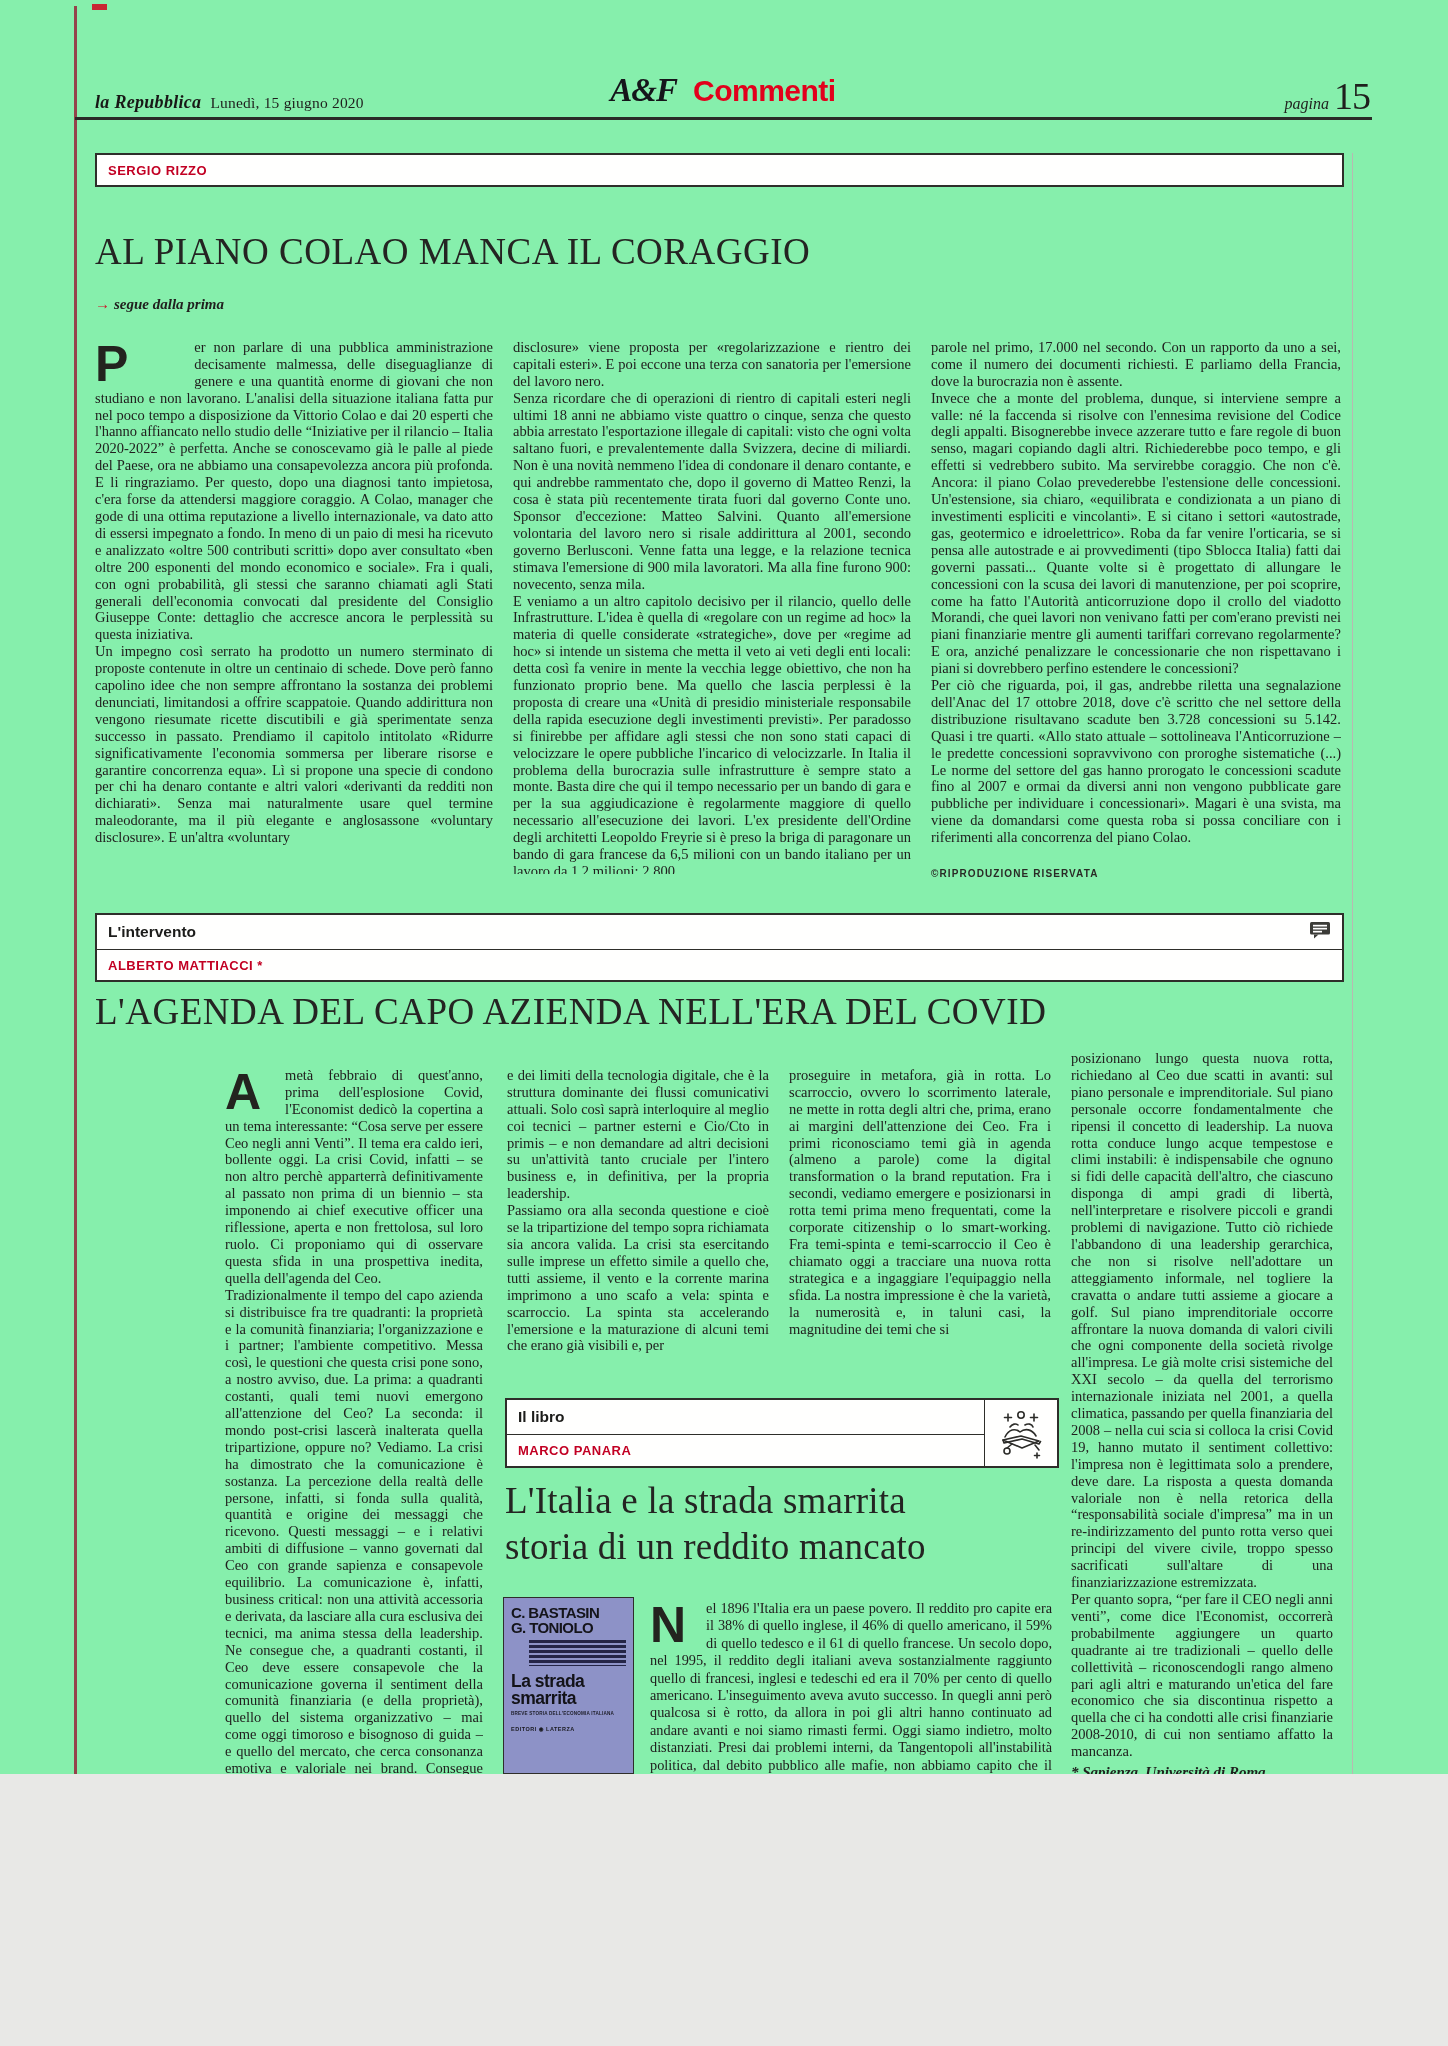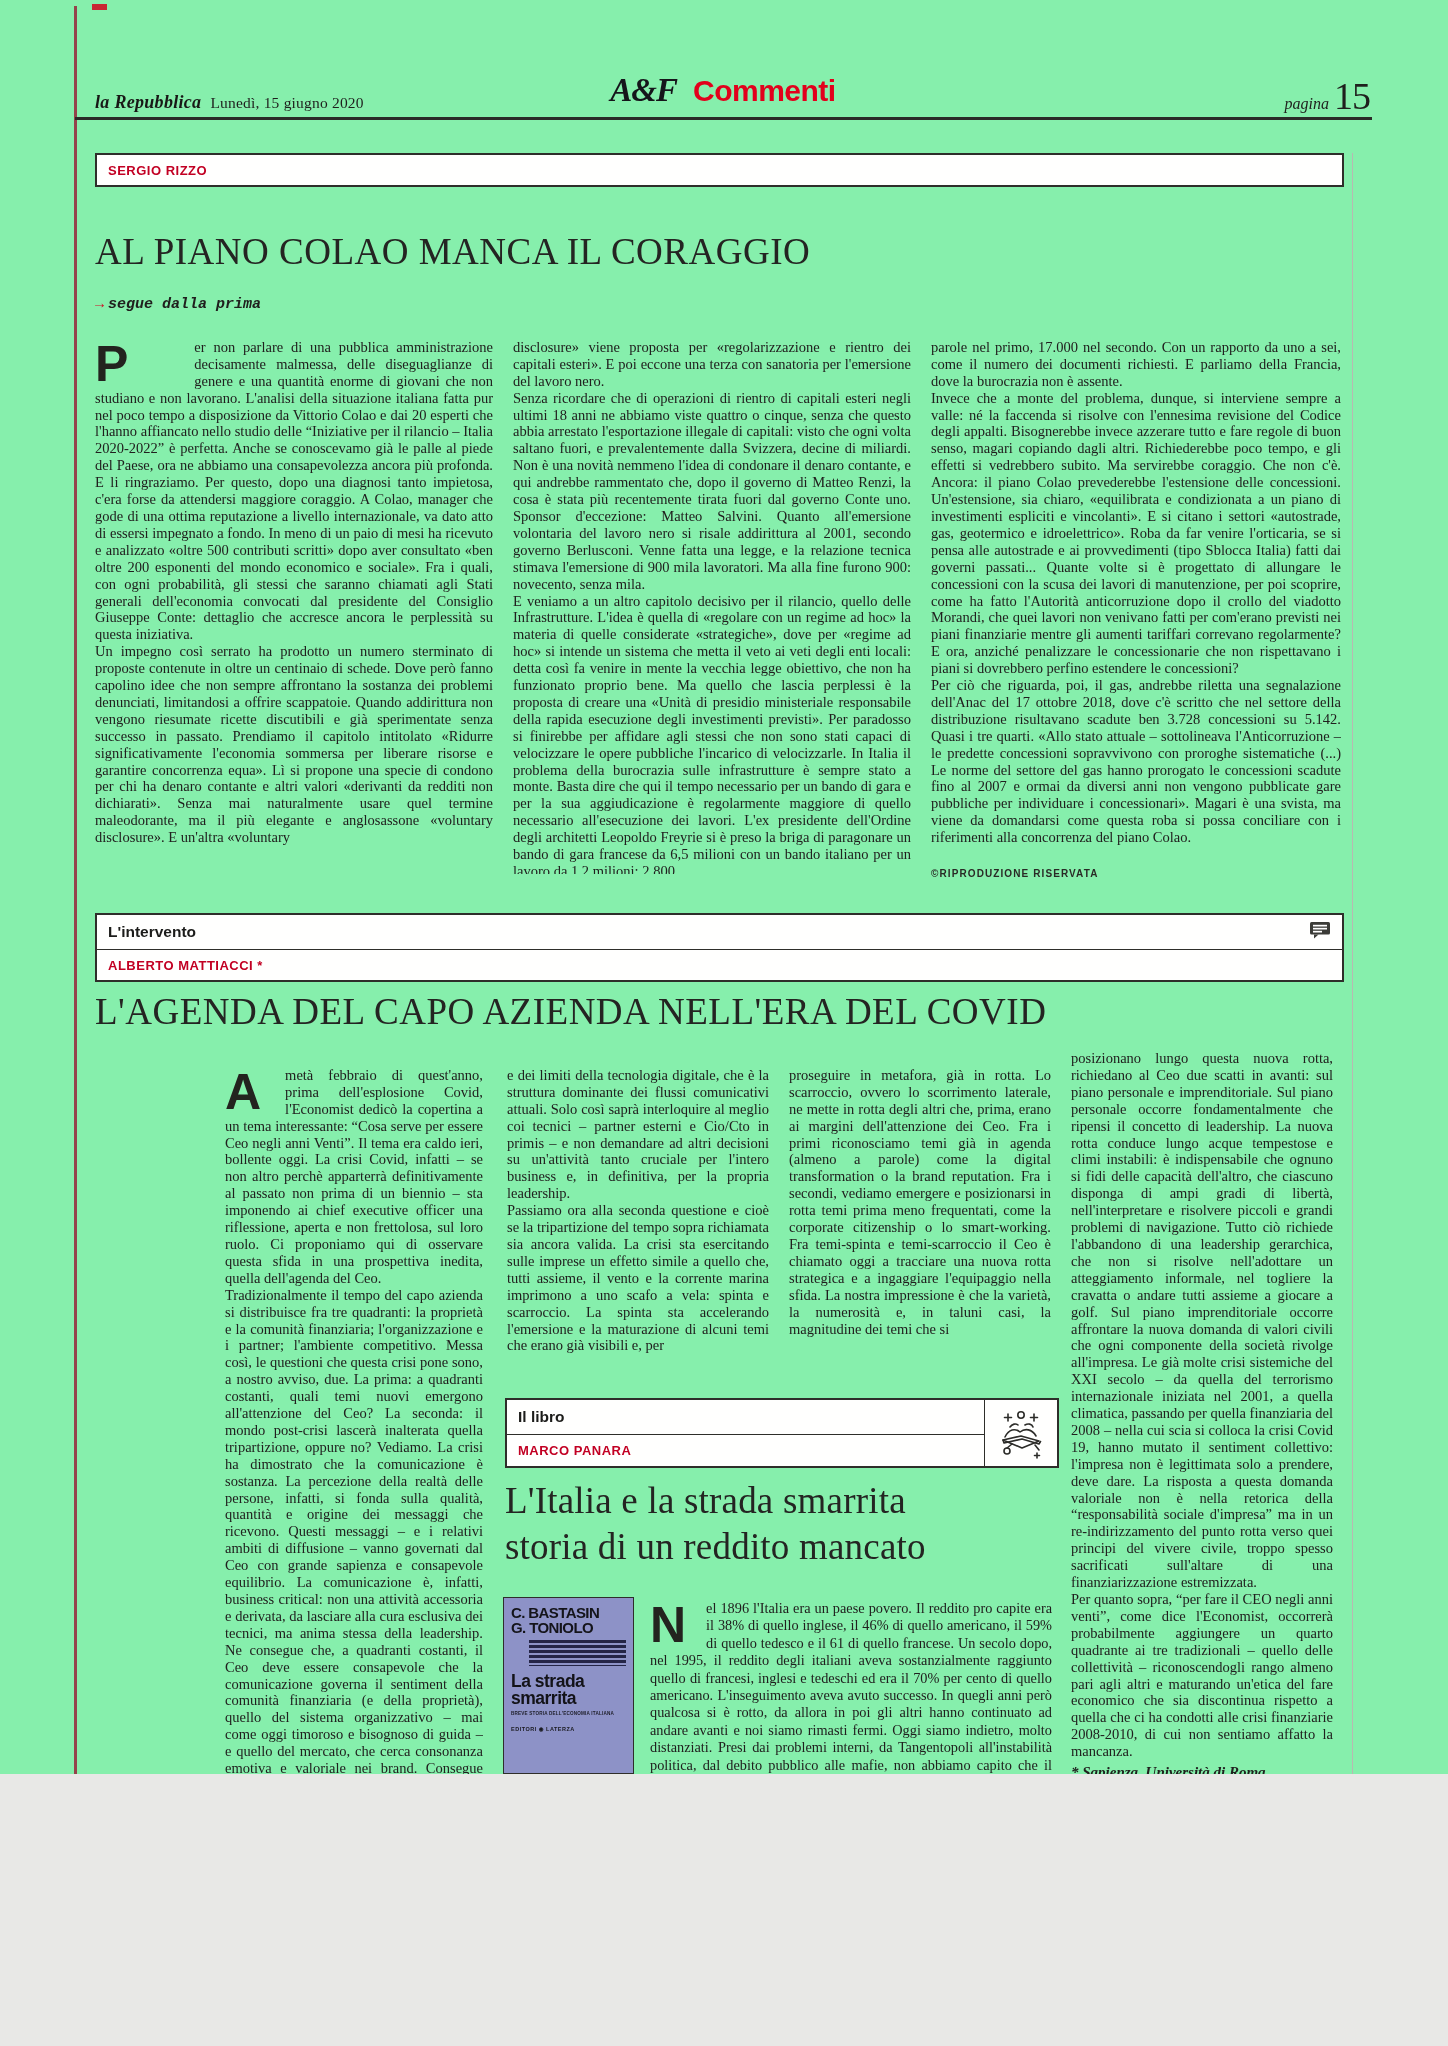--- a/index.html
+++ b/index.html
@@ -81,21 +81,21 @@
   <div class="abs vrule" style="left:1352px;top:153px;height:1785px;"></div>
 
   <div class="abs kbox" style="left:95px;top:153px;width:1245px;">
     <div class="krow2">
       <span class="kauthor">SERGIO RIZZO</span>
     </div>
   </div>
 
   <div class="abs headline" style="left:95px;top:230px;">AL PIANO COLAO MANCA IL CORAGGIO</div>
 
-  <div class="abs segue" style="left:95px;top:296px;font-family:Liberation Mono, monospace;">
+  <div class="abs segue" style="left:95px;top:296px;">
     <span class="arrow">→</span><span>segue dalla prima</span>
   </div>
 
   <div class="abs col" style="left:95px;top:322px;width:398px;height:552px;">
     <span class="dropcap dc-p">P</span><span>er non parlare di una pubblica amministrazione decisamente malmessa, delle diseguaglianze di genere e una quantità enorme di giovani che non studiano e non lavorano. L'analisi della situazione italiana fatta pur nel poco tempo a disposizione da Vittorio Colao e dai 20 esperti che l'hanno affiancato nello studio delle “Iniziative per il rilancio – Italia 2020-2022” è perfetta. Anche se conoscevamo già le palle al piede del Paese, ora ne abbiamo una consapevolezza ancora più profonda. E li ringraziamo. Per questo, dopo una diagnosi tanto impietosa, c'era forse da attendersi maggiore coraggio. A Colao, manager che gode di una ottima reputazione a livello internazionale, va dato atto di essersi impegnato a fondo. In meno di un paio di mesi ha ricevuto e analizzato «oltre 500 contributi scritti» dopo aver consultato «ben oltre 200 esponenti del mondo economico e sociale». Fra i quali, con ogni probabilità, gli stessi che saranno chiamati agli Stati generali dell'economia convocati dal presidente del Consiglio Giuseppe Conte: dettaglio che accresce ancora le perplessità su questa iniziativa.
 Un impegno così serrato ha prodotto un numero sterminato di proposte contenute in oltre un centinaio di schede. Dove però fanno capolino idee che non sempre affrontano la sostanza dei problemi denunciati, limitandosi a offrire scappatoie. Quando addirittura non vengono riesumate ricette discutibili e già sperimentate senza successo in passato. Prendiamo il capitolo intitolato «Ridurre significativamente l'economia sommersa per liberare risorse e garantire concorrenza equa». Lì si propone una specie di condono per chi ha denaro contante e altri valori «derivanti da redditi non dichiarati». Senza mai naturalmente usare quel termine maleodorante, ma il più elegante e anglosassone «voluntary disclosure». E un'altra «voluntary</span>
   </div>
   <div class="abs col" style="left:513px;top:322px;width:398px;height:552px;">
     <span>disclosure» viene proposta per «regolarizzazione e rientro dei capitali esteri». E poi eccone una terza con sanatoria per l'emersione del lavoro nero.
 Senza ricordare che di operazioni di rientro di capitali esteri negli ultimi 18 anni ne abbiamo viste quattro o cinque, senza che questo abbia arrestato l'esportazione illegale di capitali: visto che ogni volta saltano fuori, e prevalentemente dalla Svizzera, decine di miliardi. Non è una novità nemmeno l'idea di condonare il denaro contante, e qui andrebbe rammentato che, dopo il governo di Matteo Renzi, la cosa è stata più recentemente tirata fuori dal governo Conte uno. Sponsor d'eccezione: Matteo Salvini. Quanto all'emersione volontaria del lavoro nero si risale addirittura al 2001, secondo governo Berlusconi. Venne fatta una legge, e la relazione tecnica stimava l'emersione di 900 mila lavoratori. Ma alla fine furono 900: novecento, senza mila.

